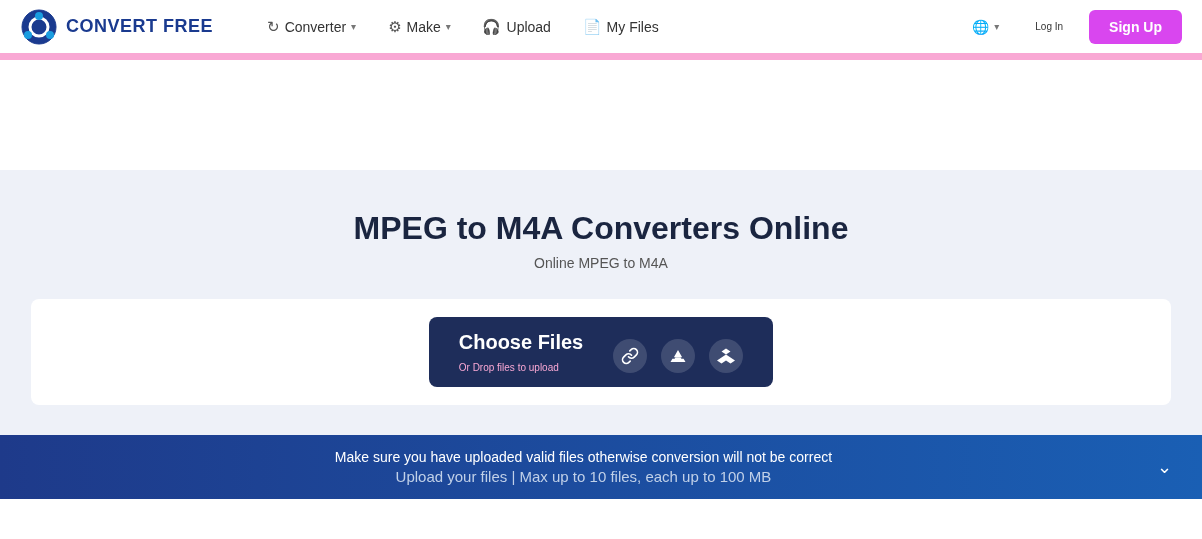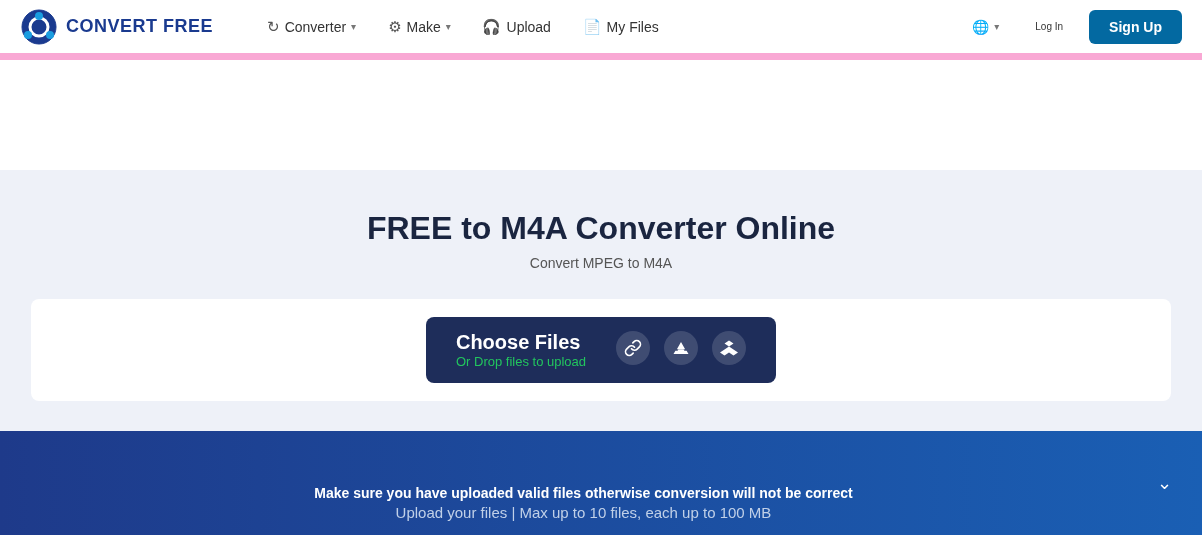--- a/index.html
+++ b/index.html
@@ -83,21 +83,21 @@
       background: none;
       border: none;
       font-weight: 500;
     }
     .signup-btn {
       padding: 9px 20px;
       font-size: 14px;
       color: #fff;
       cursor: pointer;
       border-radius: 6px;
-      background: #0369a1;
+      background: #d946ef;
       border: none;
       font-weight: 600;
     }
 
     
     .ad-area {
       height: 110px;
       background: #fff;
       display: flex;
       align-items: center;
@@ -131,44 +131,44 @@
       padding: 18px 20px;
       width: 100%;
       max-width: 1140px;
       display: flex;
       align-items: center;
       justify-content: center;
       min-height: 90px;
     }
     .choose-files-btn {
       display: flex;
-      align-items: flex-start;
+      align-items: flex-end;
       gap: 20px;
       background: #1e2d5a;
       color: #fff;
       border-radius: 8px;
       padding: 14px 30px;
       cursor: pointer;
       border: none;
       min-width: 340px;
     }
     .choose-files-text {
       display: flex;
       flex-direction: column;
       align-items: flex-start;
     }
     .choose-files-main {
       font-size: 20px;
       font-weight: 700;
       color: #fff;
     }
     .choose-files-sub {
-      font-size: 13px;
-      color: #22c55e;
-      margin-top: 0;
+      font-size: 10px;
+      color: #f9a8d4;
+      margin-top: 8px;
     }
     .upload-icons {
       display: flex;
       align-items: center;
       gap: 14px;
       margin-left: 10px;
     }
     .upload-icon-btn {
       width: 34px;
       height: 34px;
@@ -190,24 +190,23 @@
       align-items: center;
       justify-content: space-between;
       width: 100%;
     }
     .info-banner-text {
       flex: 1;
       text-align: center;
     }
     .info-banner-line1 {
       font-size: 14px;
-      font-weight: 700;
+      font-weight: 400;
       color: #fff;
       margin-bottom: 3px;
-      margin-top: 40px;
     }
     .info-banner-line2 {
       font-size: 15px;
       color: #c0d0e8;
     }
     .info-banner-chevron {
       color: #fff;
       font-size: 18px;
       cursor: pointer;
       padding: 0 10px;
@@ -258,22 +257,22 @@
       <span class="nav-chevron">▾</span>
     </div>
     <button class="login-btn">Log In</button>
     <button class="signup-btn">Sign Up</button>
   </div>
 </header>
 
 <div class="ad-area"></div>
 
 <main class="main-content">
-  <h1 class="page-title">FREE to M4A Converter Online</h1>
-  <p class="page-subtitle">Convert MPEG to M4A</p>
+  <h1 class="page-title">MPEG to M4A Converters Online</h1>
+  <p class="page-subtitle">Online MPEG to M4A</p>
 
   <div class="upload-box">
     <button class="choose-files-btn">
       <div class="choose-files-text">
         <span class="choose-files-main">Choose Files</span>
         <span class="choose-files-sub">Or Drop files to upload</span>
       </div>
       <div class="upload-icons">
 
         <div class="upload-icon-btn" title="Upload from URL">

